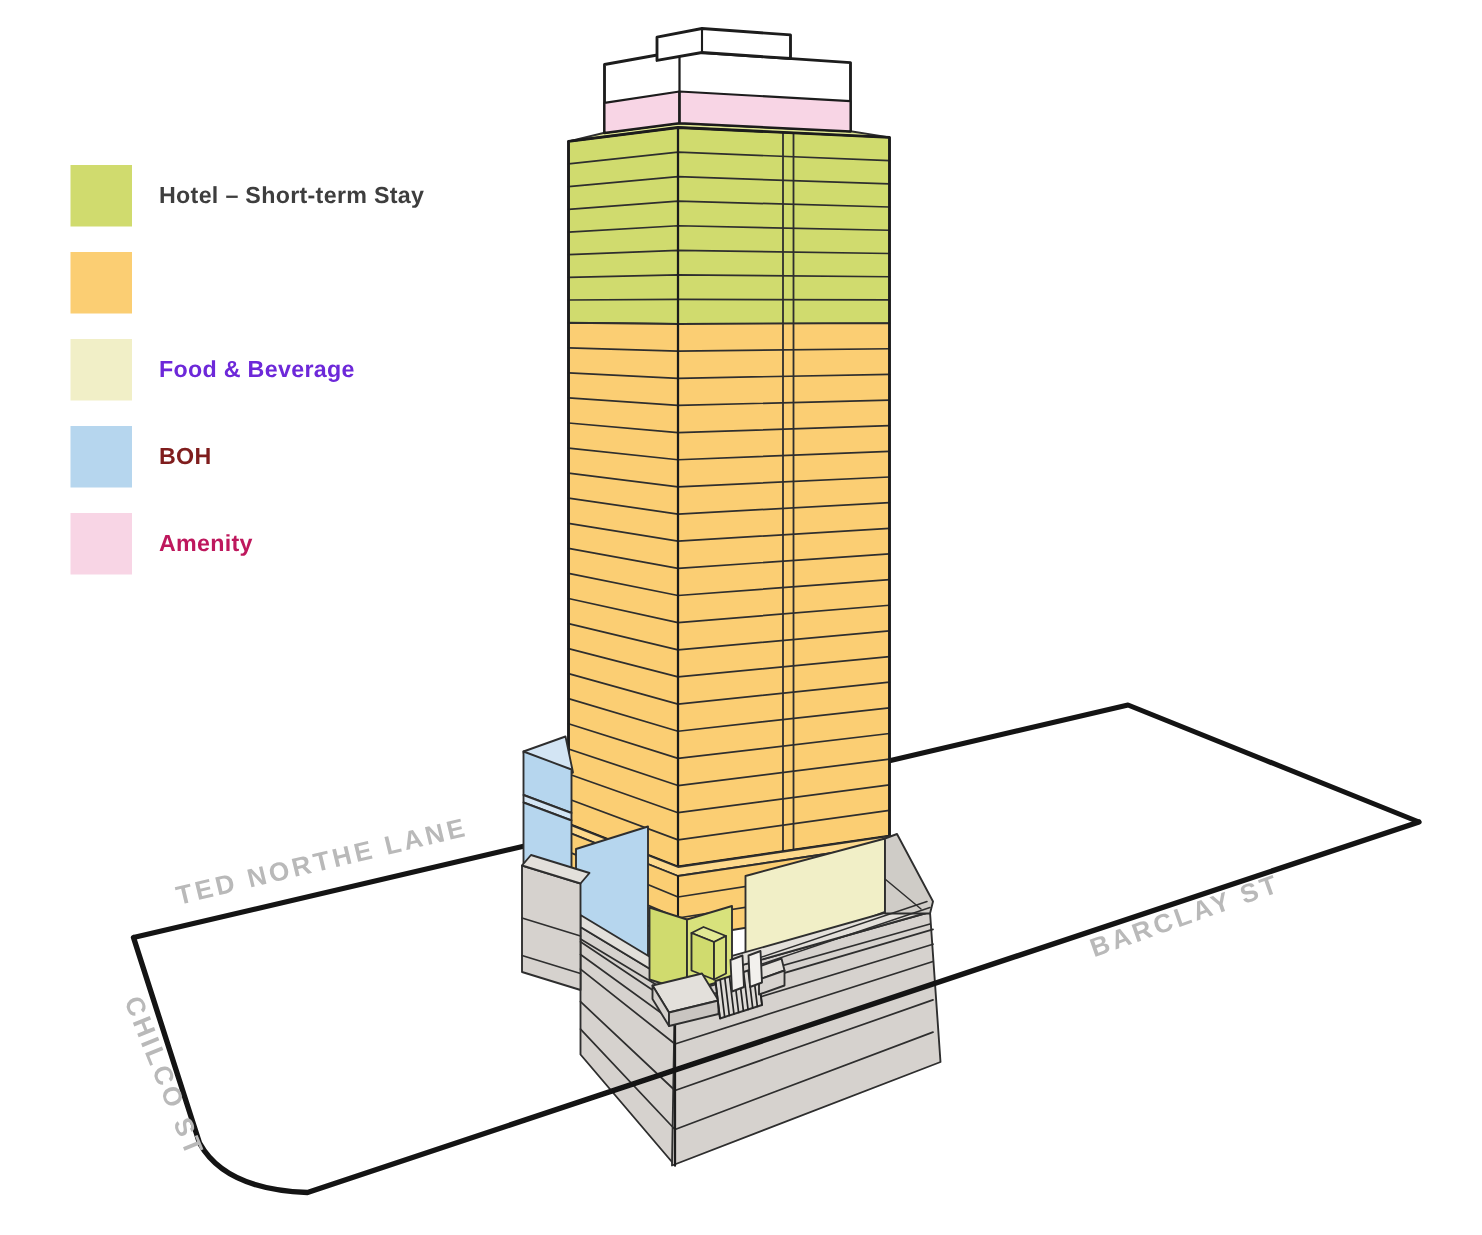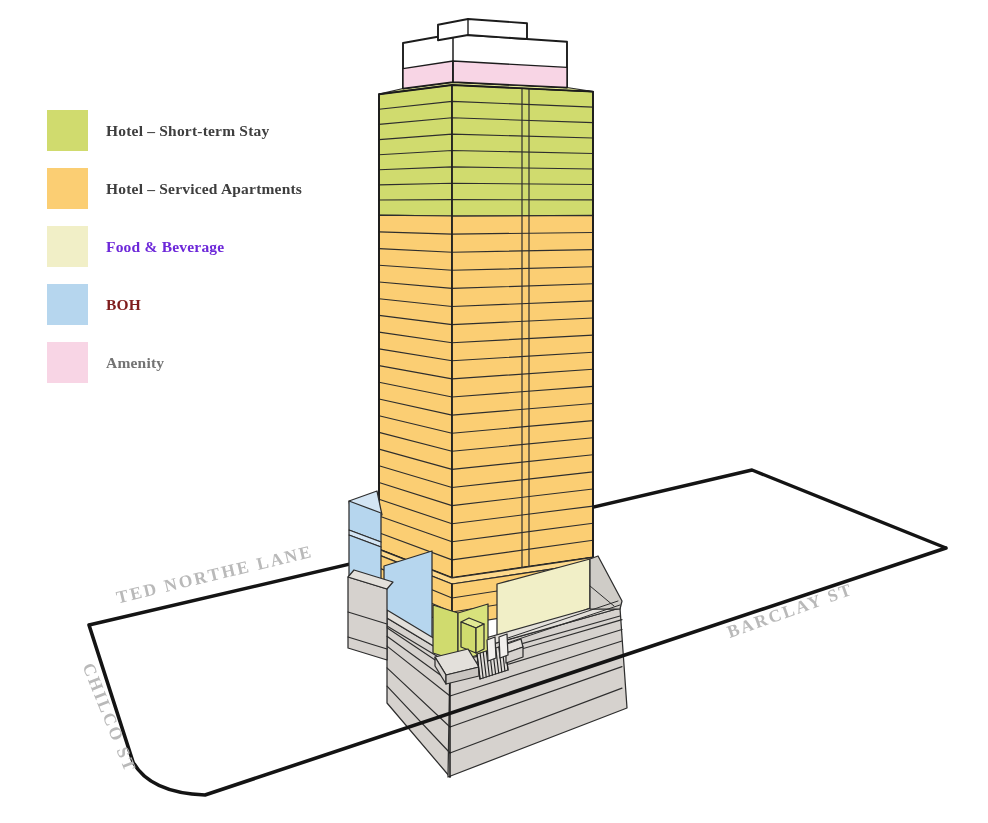--- a/index.html
+++ b/index.html
@@ -1,50 +1,49 @@
 <!DOCTYPE html>
 <html><head>
 <meta charset="utf-8">
 <style>
   html,body{margin:0;padding:0;background:#ffffff;}
   .canvas{position:relative;width:988px;height:823px;background:#ffffff;overflow:hidden;
-          font-family:Liberation Serif, serif;}
+          font-family:Liberation Sans, sans-serif;}
   .diagram-svg{position:absolute;left:0;top:0;width:988px;height:823px;}
   .legend{position:absolute;left:47px;top:110px;z-index:5;}
   .legend-row{display:flex;align-items:center;height:41px;margin-bottom:17px;}
   .swatch{width:41px;height:41px;flex:0 0 41px;}
   .legend-label{margin-left:18px;font-weight:bold;font-size:15.5px;color:#3e3e3e;
                 letter-spacing:0.2px;white-space:nowrap;}
   .street-label{font-weight:bold;font-size:17.5px;letter-spacing:2.2px;fill:#b9b9b9;}
 </style>
 </head>
 <body>
 
 <div class="canvas">
 
   <div class="legend">
     <div class="legend-row">
       <span class="swatch" style="background: rgb(208, 219, 110);"></span>
       <span class="legend-label" style="color: rgb(62, 62, 62);">Hotel – Short-term Stay</span>
     </div>
     <div class="legend-row">
       <span class="swatch" style="background: rgb(251, 206, 115);"></span>
-      <span class="legend-label" style="color: rgb(62, 62, 62);">Hotel – Serviced Apartments</span>
     </div>
     <div class="legend-row">
       <span class="swatch" style="background: rgb(241, 239, 199);"></span>
       <span class="legend-label" style="color: #6d28d9;">Food &amp; Beverage</span>
     </div>
     <div class="legend-row">
       <span class="swatch" style="background: rgb(182, 214, 238);"></span>
       <span class="legend-label" style="color: #7f1d1d;">BOH</span>
     </div>
     <div class="legend-row">
       <span class="swatch" style="background: rgb(248, 213, 229);"></span>
-      <span class="legend-label" style="color: #737373;">Amenity</span>
+      <span class="legend-label" style="color: #be185d;">Amenity</span>
     </div>
   </div>
 
   <svg class="diagram-svg" viewBox="0 0 988 823" xmlns="http://www.w3.org/2000/svg">
     <g>
         <path d="M 89 625 L 752 470 L 946 548" fill="none" stroke="#141414" stroke-width="3.4" stroke-linejoin="round"></path>
       </g>
     <g>
         <polygon points="379.0,94.2 452.0,85.0 452.0,216.0 379.0,215.2" fill="#d0db6e" stroke="#2e2e2e" stroke-width="1.25" stroke-linejoin="round"></polygon>
         <polygon points="452.0,85.0 593.0,91.6 593.0,215.4 452.0,216.0" fill="#d0db6e" stroke="#2e2e2e" stroke-width="1.25" stroke-linejoin="round"></polygon>

